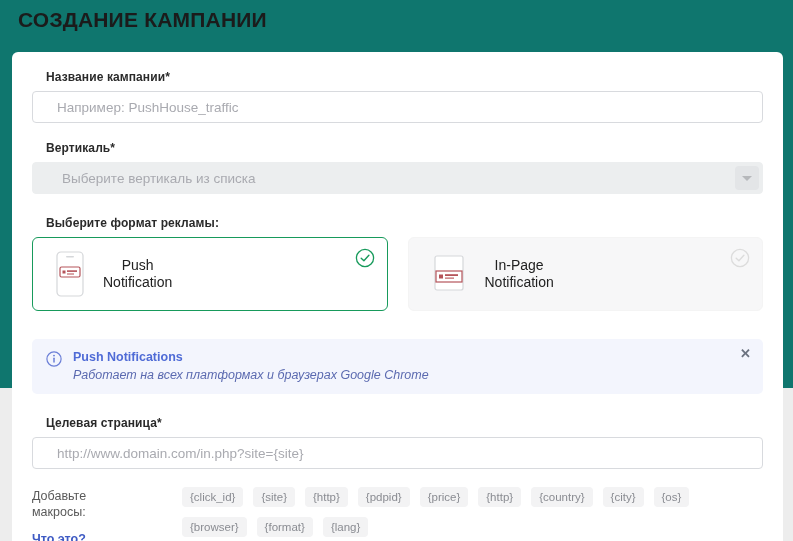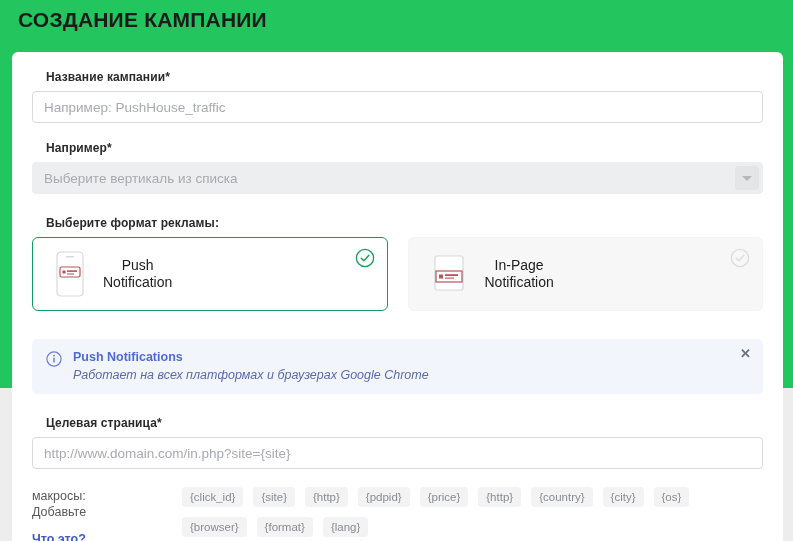--- a/index.html
+++ b/index.html
@@ -6,21 +6,21 @@
   html, body {
     margin: 0; padding: 0;
     width: 793px; height: 541px;
     background: #ededed;
     font-family: "Liberation Sans", sans-serif;
     overflow: hidden;
   }
   #page {
     position: relative;
     width: 793px; height: 388px;
-    background: #22c55e;
+    background: #0f766e;
   }
 
   
   .page-title {
     position: absolute;
     left: 18px; top: 8px;
     font-size: 21px;
     font-weight: bold;
     letter-spacing: 0.2px;
     color: #1b1b1b;
@@ -45,21 +45,21 @@
     margin: 0 0 7px 14px;
     letter-spacing: 0.1px;
   }
 
   .text-input {
     width: 731px;
     height: 32px;
     border: 1px solid #d8dade;
     border-radius: 4px;
     background: #ffffff;
-    padding: 0 11px;
+    padding: 0 24px;
     font-size: 13.5px;
     color: #3d3d3d;
     font-family: "Liberation Sans", sans-serif;
     outline: none;
   }
   .text-input::placeholder { color: #a9aab0; }
 
   
   .select-wrap {
     position: relative;
@@ -67,21 +67,21 @@
     height: 32px;
   }
   .select-box {
     width: 731px;
     height: 32px;
     background: #eceeef;
     border: 1px solid #eceeef;
     border-radius: 4px;
     display: flex;
     align-items: center;
-    padding: 0 11px;
+    padding: 0 29px;
     font-size: 13.5px;
     color: #a9aab0;
   }
   .select-arrow-btn {
     position: absolute;
     right: 4px; top: 4px;
     width: 24px; height: 24px;
     border-radius: 4px;
     background: #e3e5e7;
     display: flex;
@@ -218,21 +218,21 @@
 
   <div class="page-title">СОЗДАНИЕ КАМПАНИИ</div>
 
   <div class="card">
 
     
     <div class="field-label">Название кампании*</div>
     <input class="text-input" type="text" placeholder="Например: PushHouse_traffic" style="">
 
     
-    <div class="field-label mt-18">Например*</div>
+    <div class="field-label mt-18">Вертикаль*</div>
     <div class="select-wrap">
       <div class="select-box">Выберите вертикаль из списка</div>
       <div class="select-arrow-btn">
         <span class="caret"></span>
       </div>
     </div>
 
     
     <div class="field-label mt-22">Выберите формат рекламы:</div>
     <div class="format-row">
@@ -300,22 +300,22 @@
       <span class="banner-close">✕</span>
     </div>
 
     
     <div class="field-label mt-22">Целевая страница*</div>
     <input class="text-input" type="text" placeholder="http://www.domain.com/in.php?site={site}" style="">
 
     
     <div class="macros-row mt-16">
       <div class="macros-left">
+        <div class="lead">Добавьте</div>
         <div class="lead">макросы:</div>
-        <div class="lead">Добавьте</div>
         <div class="whatis">Что это?</div>
       </div>
       <div class="macros-tags">
         <span class="macro-tag">{click_id}</span>
         <span class="macro-tag">{site}</span>
         <span class="macro-tag">{http}</span>
         <span class="macro-tag">{pdpid}</span>
         <span class="macro-tag">{price}</span>
         <span class="macro-tag">{http}</span>
         <span class="macro-tag">{country}</span>

